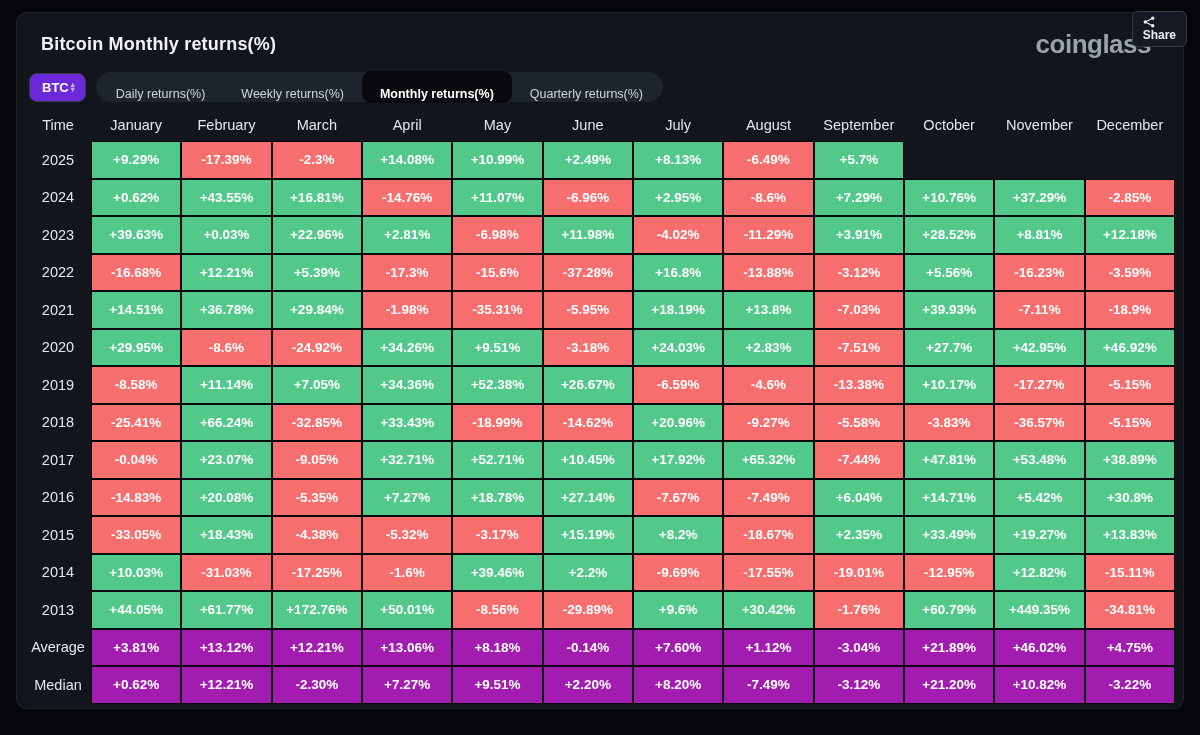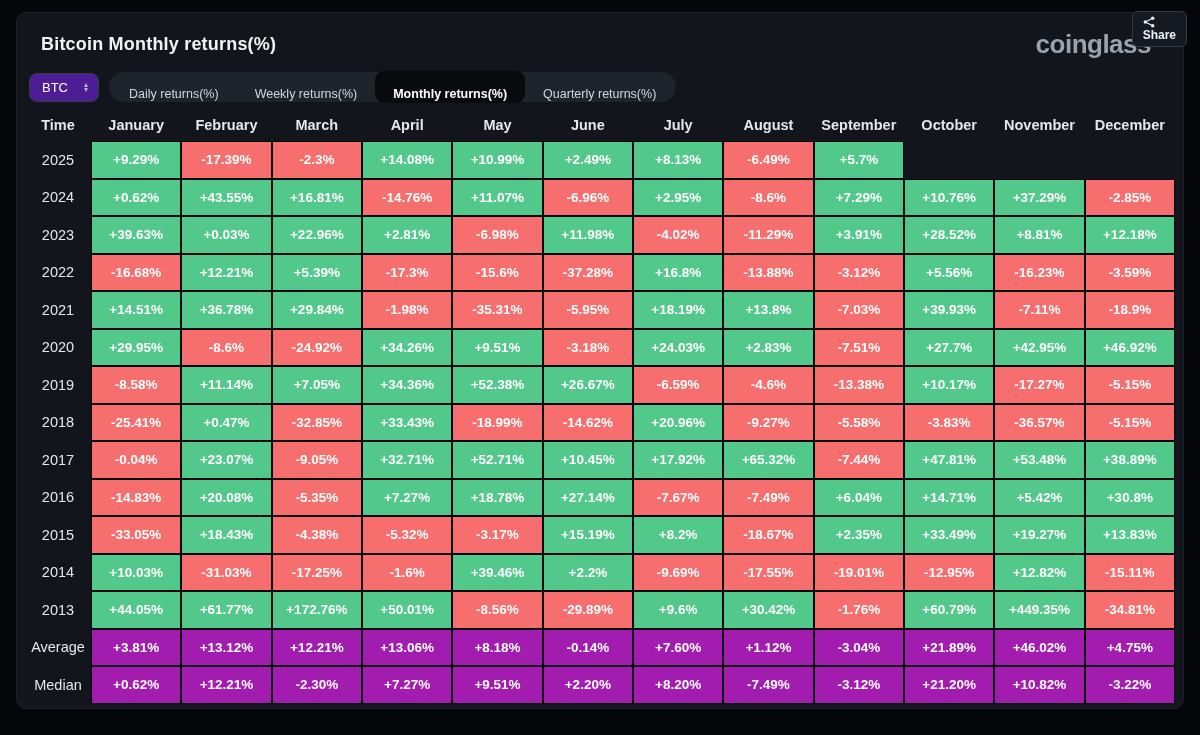--- a/index.html
+++ b/index.html
@@ -20,40 +20,40 @@
     padding:0 8px; }
 
   .card-head { display:flex; align-items:center; justify-content:space-between;
     padding:16px 8px 0 16px; }
   .page-title { color:#f0f2f5; font-size:18px; font-weight:bold; letter-spacing:.2px; }
   .logo { color:#99a2ad; font-size:26px; font-weight:bold; letter-spacing:-0.5px;
     margin-right:16px; }
 
   
   .controls { display:flex; align-items:center; gap:10px; margin:12px 0 0 4px; }
-  .symbol-select { display:flex; align-items:center; gap:16px;
-    background:#4c1d95; border:1px solid #363c48; border-radius:8px;
-    height:29px; padding:0 10px 0 12px; color:#fff; font-size:13px; font-weight:normal;
+  .symbol-select { display:flex; align-items:center; gap:2px;
+    background:#6d28d9; border:1px solid #363c48; border-radius:8px;
+    height:29px; padding:0 10px 0 12px; color:#fff; font-size:13px; font-weight:bold;
     cursor:pointer; }
   .updown { display:flex; flex-direction:column; line-height:5px; }
   .updown span { font-size:8px; color:#aeb6c0; }
   .tab-group { display:flex; align-items:center; background:#1e242c;
     border-radius:16px; height:30px; padding:0 2px; }
   .tab { background:transparent; border:none; color:#d2d7dd; font-size:12.5px;
     font-family:"Liberation Sans", sans-serif; padding:16px 18px; height:30px;
     border-radius:16px; cursor:pointer; white-space:nowrap; }
   .tab.active { background:#080a0e; color:#ffffff; border-radius:9px; height:30px;
     font-weight:bold; }
 
   
   .returns-table { margin-top:7px; }
   .t-row { display:grid; grid-template-columns:66px repeat(12, 1fr); height:37.5px; }
   .t-row.head { height:32px; }
   .col-head, .row-label { display:flex; align-items:center; justify-content:center;
-    color:#e4e7eb; font-size:14.5px;font-weight:bold; }
+    color:#e4e7eb; font-size:14.5px; }
   .row-label { font-weight:normal; }
   .cell { display:flex; align-items:center; justify-content:center;
     color:#ffffff; font-size:13.5px; font-weight:bold;
     border:1.5px solid #07080b; }
   .cell.pos { background:#52c98b; }
   .cell.neg { background:#f66e6e; }
   .cell.sum { background:#a21caf; }
   .cell.empty { background:transparent; border:none; }
 </style>
 </head>
@@ -213,21 +213,21 @@
           <div class="cell neg">-6.59%</div>
           <div class="cell neg">-4.6%</div>
           <div class="cell neg">-13.38%</div>
           <div class="cell pos">+10.17%</div>
           <div class="cell neg">-17.27%</div>
           <div class="cell neg">-5.15%</div>
         </div>
         <div class="t-row">
           <div class="row-label">2018</div>
           <div class="cell neg">-25.41%</div>
-          <div class="cell pos">+0.47%</div>
+          <div class="cell pos">+66.24%</div>
           <div class="cell neg">-32.85%</div>
           <div class="cell pos">+33.43%</div>
           <div class="cell neg">-18.99%</div>
           <div class="cell neg">-14.62%</div>
           <div class="cell pos">+20.96%</div>
           <div class="cell neg">-9.27%</div>
           <div class="cell neg">-5.58%</div>
           <div class="cell neg">-3.83%</div>
           <div class="cell neg">-36.57%</div>
           <div class="cell neg">-5.15%</div>

